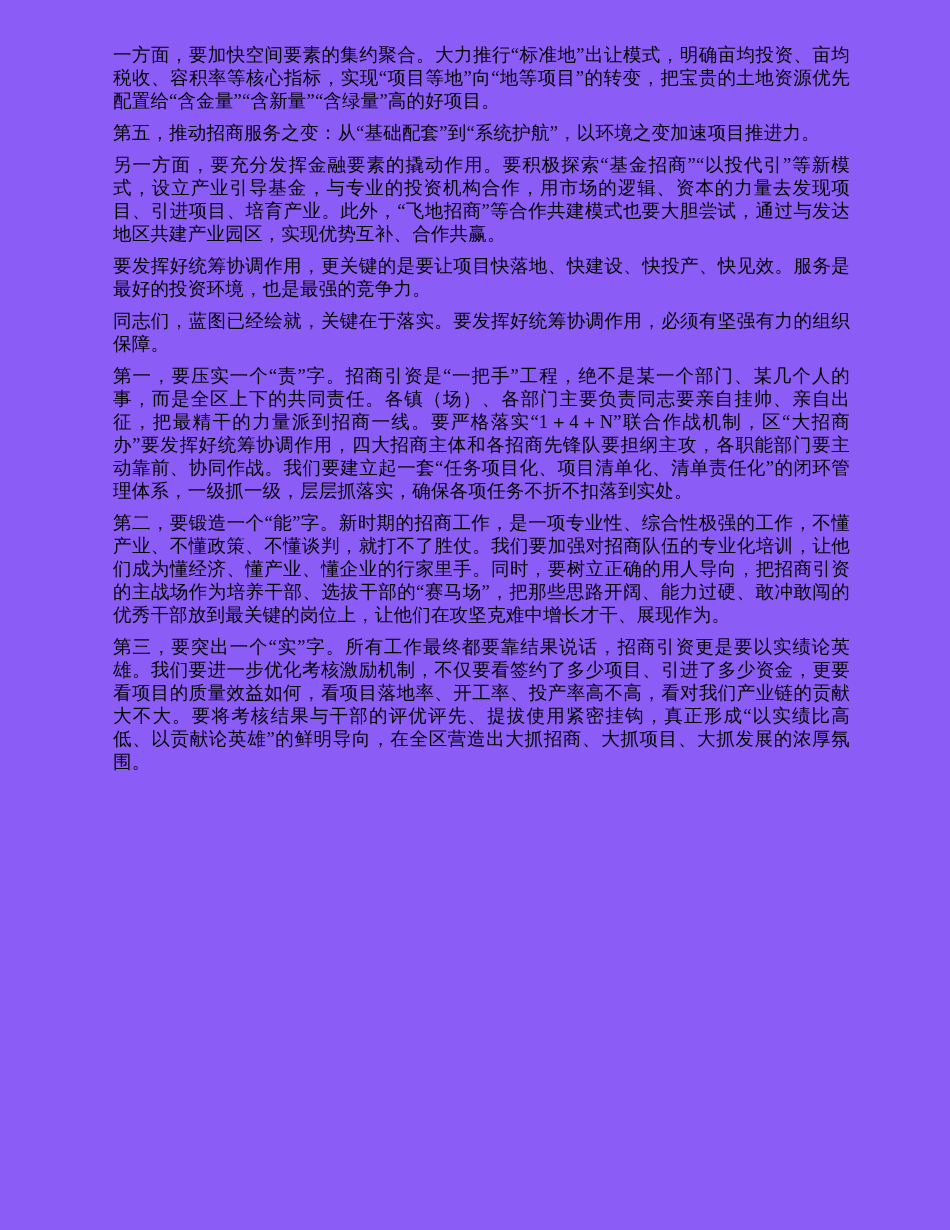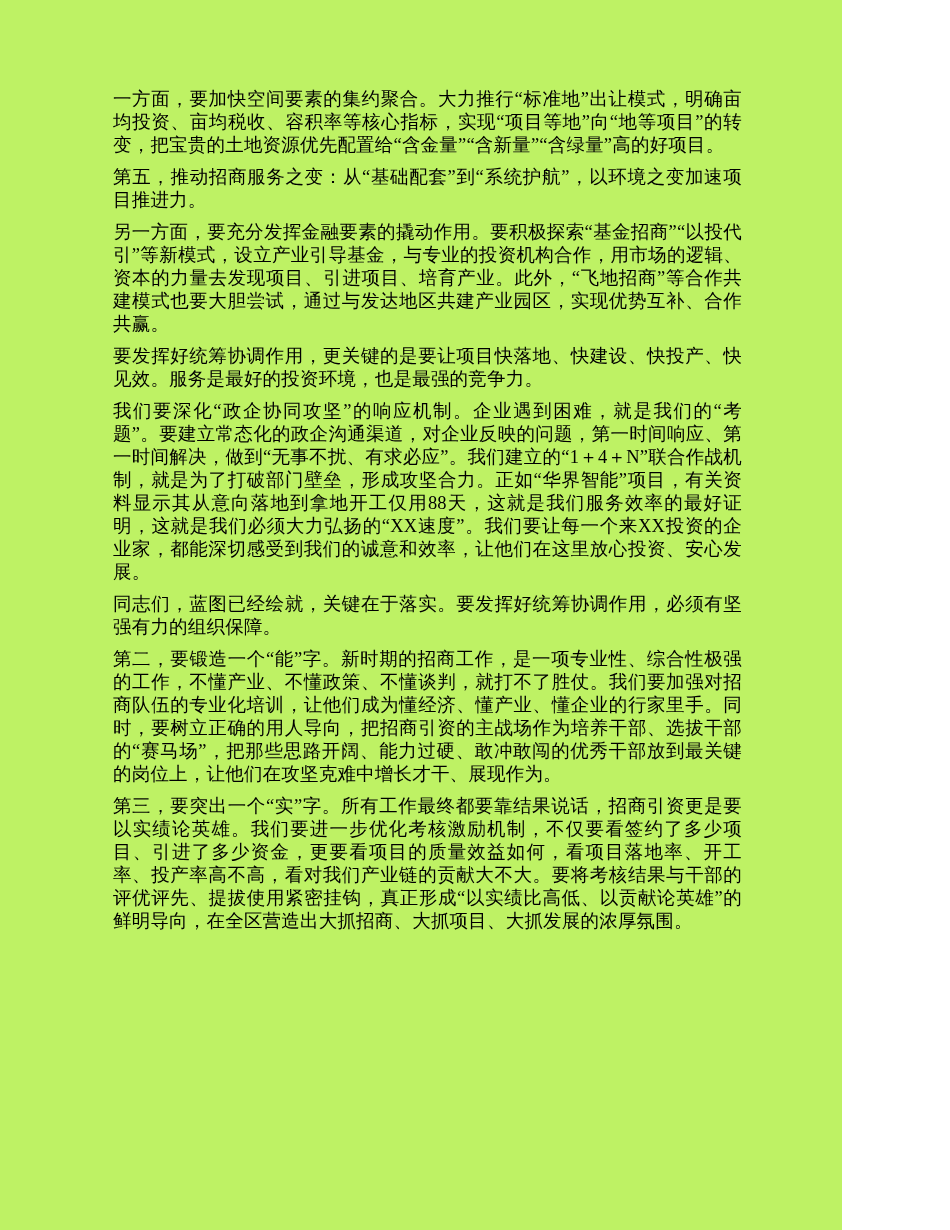--- a/index.html
+++ b/index.html
@@ -9,40 +9,40 @@
   body {
     width: 950px;
     height: 1230px;
     background: #ffffff;
     color: #000000;
     font-family: "Liberation Serif", "DejaVu Serif", serif;
     overflow: hidden;
   }
   .page {
     box-sizing: border-box;
-    width: 842px;
+    width: 950px;
     height: 1230px;
-    padding: 88px 100px 40px 113px;
-    background: #bef264;
+    padding: 44px 100px 40px 113px;
+    background: #8b5cf6;
   }
   .para {
     margin: 0 0 9px 0;
     font-size: 18.5px;
     line-height: 23px;
     text-align: justify;
     text-justify: inter-ideograph;
     letter-spacing: 0.2px;
     word-break: break-all;
   }
 </style>
 </head>
 <body>
 
 <div class="page">
   <p class="para">一方面，要加快空间要素的集约聚合。大力推行“标准地”出让模式，明确亩均投资、亩均税收、容积率等核心指标，实现“项目等地”向“地等项目”的转变，把宝贵的土地资源优先配置给“含金量”“含新量”“含绿量”高的好项目。</p>
   <p class="para">第五，推动招商服务之变：从“基础配套”到“系统护航”，以环境之变加速项目推进力。</p>
   <p class="para">另一方面，要充分发挥金融要素的撬动作用。要积极探索“基金招商”“以投代引”等新模式，设立产业引导基金，与专业的投资机构合作，用市场的逻辑、资本的力量去发现项目、引进项目、培育产业。此外，“飞地招商”等合作共建模式也要大胆尝试，通过与发达地区共建产业园区，实现优势互补、合作共赢。</p>
   <p class="para">要发挥好统筹协调作用，更关键的是要让项目快落地、快建设、快投产、快见效。服务是最好的投资环境，也是最强的竞争力。</p>
-  <p class="para">我们要深化“政企协同攻坚”的响应机制。企业遇到困难，就是我们的“考题”。要建立常态化的政企沟通渠道，对企业反映的问题，第一时间响应、第一时间解决，做到“无事不扰、有求必应”。我们建立的“1＋4＋N”联合作战机制，就是为了打破部门壁垒，形成攻坚合力。正如“华界智能”项目，有关资料显示其从意向落地到拿地开工仅用88天，这就是我们服务效率的最好证明，这就是我们必须大力弘扬的“XX速度”。我们要让每一个来XX投资的企业家，都能深切感受到我们的诚意和效率，让他们在这里放心投资、安心发展。</p>
   <p class="para">同志们，蓝图已经绘就，关键在于落实。要发挥好统筹协调作用，必须有坚强有力的组织保障。</p>
+  <p class="para">第一，要压实一个“责”字。招商引资是“一把手”工程，绝不是某一个部门、某几个人的事，而是全区上下的共同责任。各镇（场）、各部门主要负责同志要亲自挂帅、亲自出征，把最精干的力量派到招商一线。要严格落实“1＋4＋N”联合作战机制，区“大招商办”要发挥好统筹协调作用，四大招商主体和各招商先锋队要担纲主攻，各职能部门要主动靠前、协同作战。我们要建立起一套“任务项目化、项目清单化、清单责任化”的闭环管理体系，一级抓一级，层层抓落实，确保各项任务不折不扣落到实处。</p>
   <p class="para">第二，要锻造一个“能”字。新时期的招商工作，是一项专业性、综合性极强的工作，不懂产业、不懂政策、不懂谈判，就打不了胜仗。我们要加强对招商队伍的专业化培训，让他们成为懂经济、懂产业、懂企业的行家里手。同时，要树立正确的用人导向，把招商引资的主战场作为培养干部、选拔干部的“赛马场”，把那些思路开阔、能力过硬、敢冲敢闯的优秀干部放到最关键的岗位上，让他们在攻坚克难中增长才干、展现作为。</p>
   <p class="para">第三，要突出一个“实”字。所有工作最终都要靠结果说话，招商引资更是要以实绩论英雄。我们要进一步优化考核激励机制，不仅要看签约了多少项目、引进了多少资金，更要看项目的质量效益如何，看项目落地率、开工率、投产率高不高，看对我们产业链的贡献大不大。要将考核结果与干部的评优评先、提拔使用紧密挂钩，真正形成“以实绩比高低、以贡献论英雄”的鲜明导向，在全区营造出大抓招商、大抓项目、大抓发展的浓厚氛围。</p>
 </div>
 
 </body></html>

